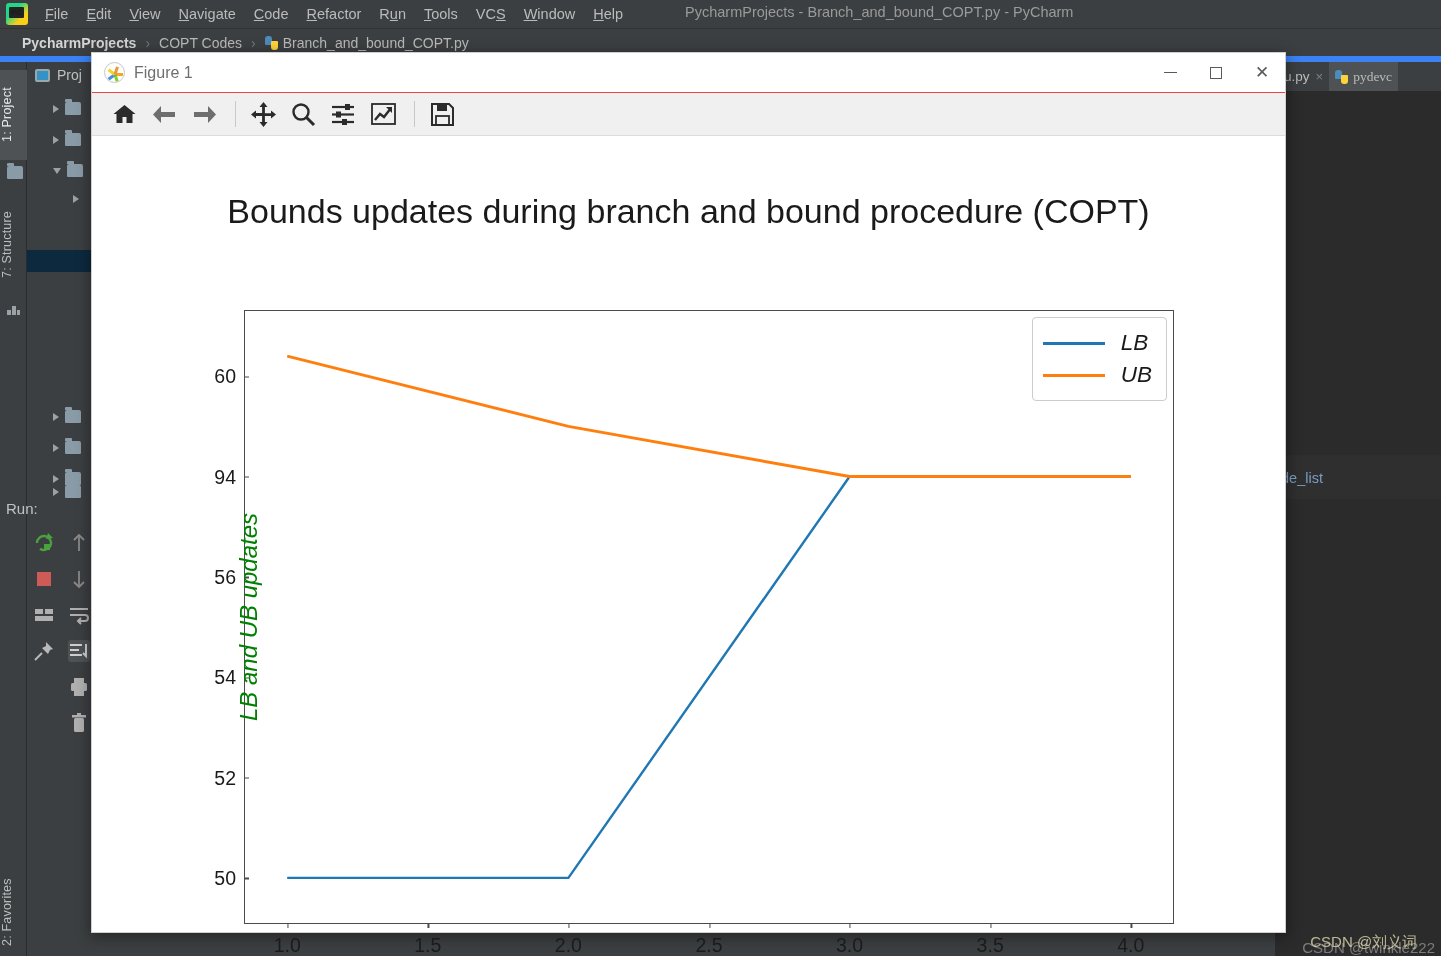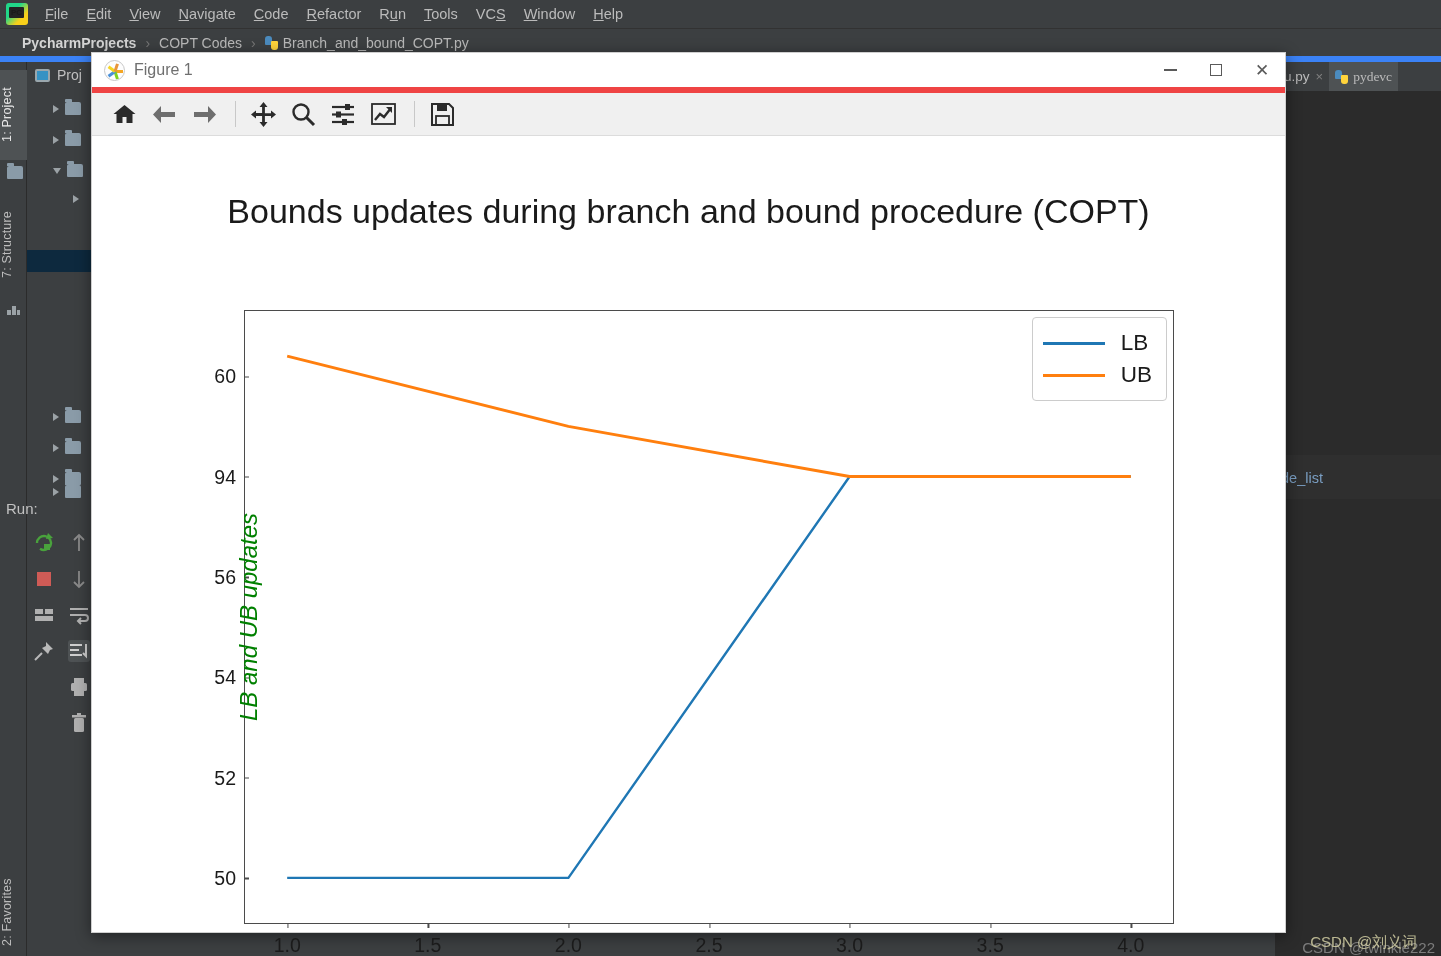--- a/index.html
+++ b/index.html
@@ -143,21 +143,21 @@
   }
 
   
   .figwin {
     position: absolute; left: 91px; top: 52px; width: 1195px; height: 881px;
     background: #ffffff; border: 1px solid #cfcfcf;
     box-shadow: 0 3px 14px rgba(0,0,0,.45);
   }
   .fig-title {
     height: 40px; display: flex; align-items: center;
-    background: #ffffff; border-bottom: 6px solid #ef4444;
+    background: #ffffff; border-bottom: 1px solid #ef4444;
   }
   .fig-icon {
     width: 21px; height: 21px; margin-left: 12px; margin-right: 9px;
     border-radius: 50%; border: 1px solid #c8c8c8; position: relative;
     background: #fdfdfd; overflow: hidden;
   }
   .fig-icon i {
     position: absolute; left: 50%; top: 50%; width: 8px; height: 3px;
     transform-origin: 0 50%;
   }
@@ -212,41 +212,42 @@
     transform: translateY(-50%) rotate(-90deg);
     color: #008000; font-size: 24px; font-style: italic; white-space: nowrap;
   }
   .legend {
     position: absolute; right: 6px; top: 6px;
     border: 1px solid #cccccc; border-radius: 4px; background: #fff;
     padding: 9px 14px 9px 10px;
   }
   .leg-row { display: flex; align-items: center; height: 32px; }
   .leg-line { width: 62px; height: 3px; margin-right: 16px; }
-  .leg-lbl { font-size: 22.5px; color: #1a1a1a; }
+  .leg-lbl { font-size: 22.5px; color: #1a1a1a; font-style: italic; }
   svg.plot { position: absolute; left: 0; top: 0; }
 </style>
 </head>
 <body>
 
 <div id="root">
 
   <div class="ide-menubar">
     <div class="pc-logo"></div>
     <div class="menu-item"><u>F</u><span>ile</span></div>
     <div class="menu-item"><u>E</u><span>dit</span></div>
     <div class="menu-item"><u>V</u><span>iew</span></div>
     <div class="menu-item"><u>N</u><span>avigate</span></div>
     <div class="menu-item"><u>C</u><span>ode</span></div>
     <div class="menu-item"><u>R</u><span>efactor</span></div>
     <div class="menu-item">R<u>u</u>n</div>
     <div class="menu-item"><u>T</u><span>ools</span></div>
     <div class="menu-item">VC<u>S</u></div>
     <div class="menu-item"><u>W</u><span>indow</span></div>
     <div class="menu-item"><u>H</u><span>elp</span></div>
+    <div class="ide-window-title">PycharmProjects - Branch_and_bound_COPT.py - PyCharm</div>
   </div>
 
   <div class="ide-breadcrumb">
     <div class="crumb bold">PycharmProjects</div>
     <div class="crumb-sep">›</div>
     <div class="crumb">COPT Codes</div>
     <div class="crumb-sep">›</div>
     <div class="crumb">
       <span class="py-ico"></span><span>Branch_and_bound_COPT.py</span>
     </div>

